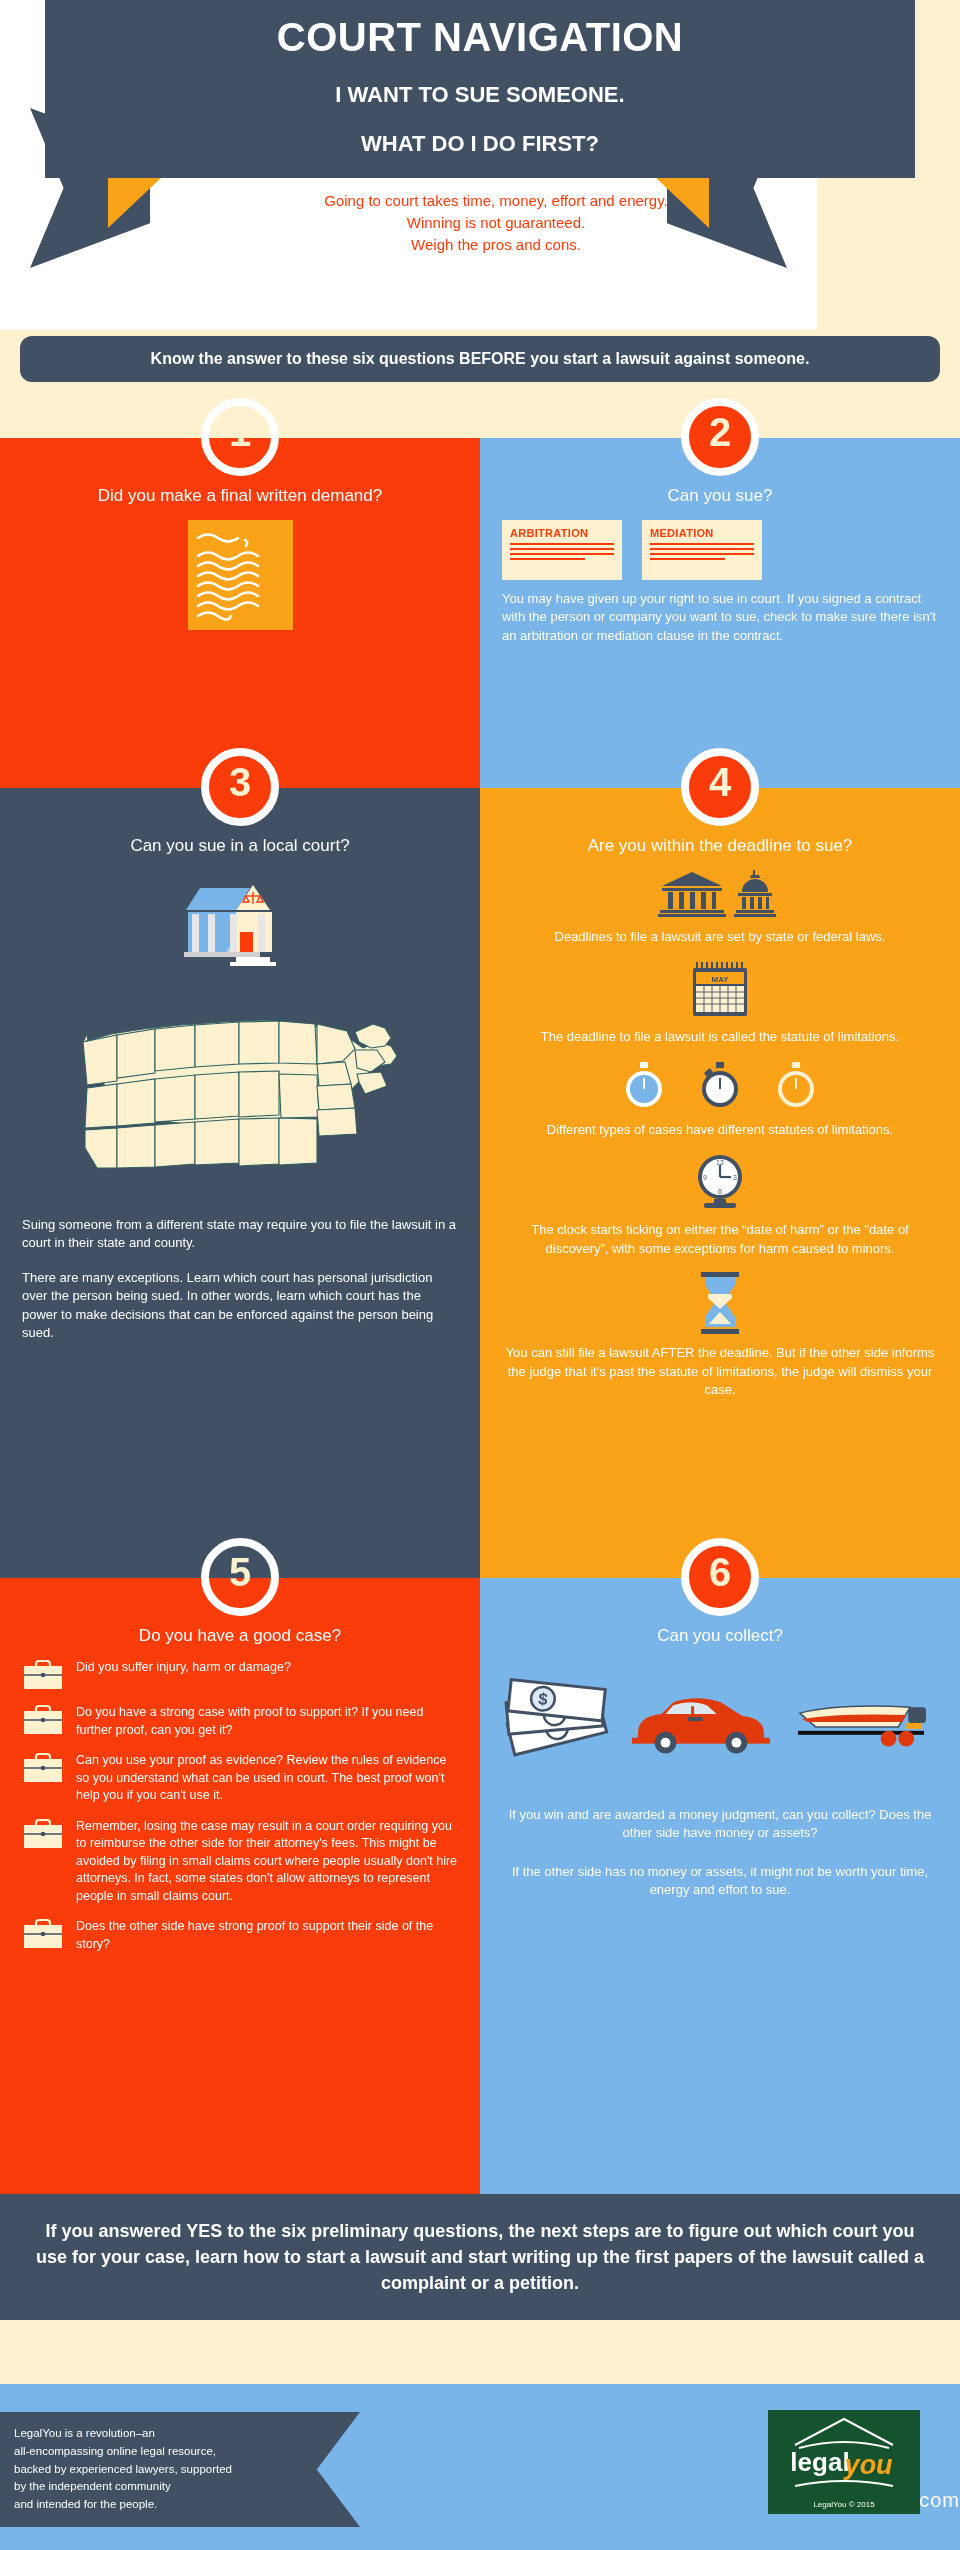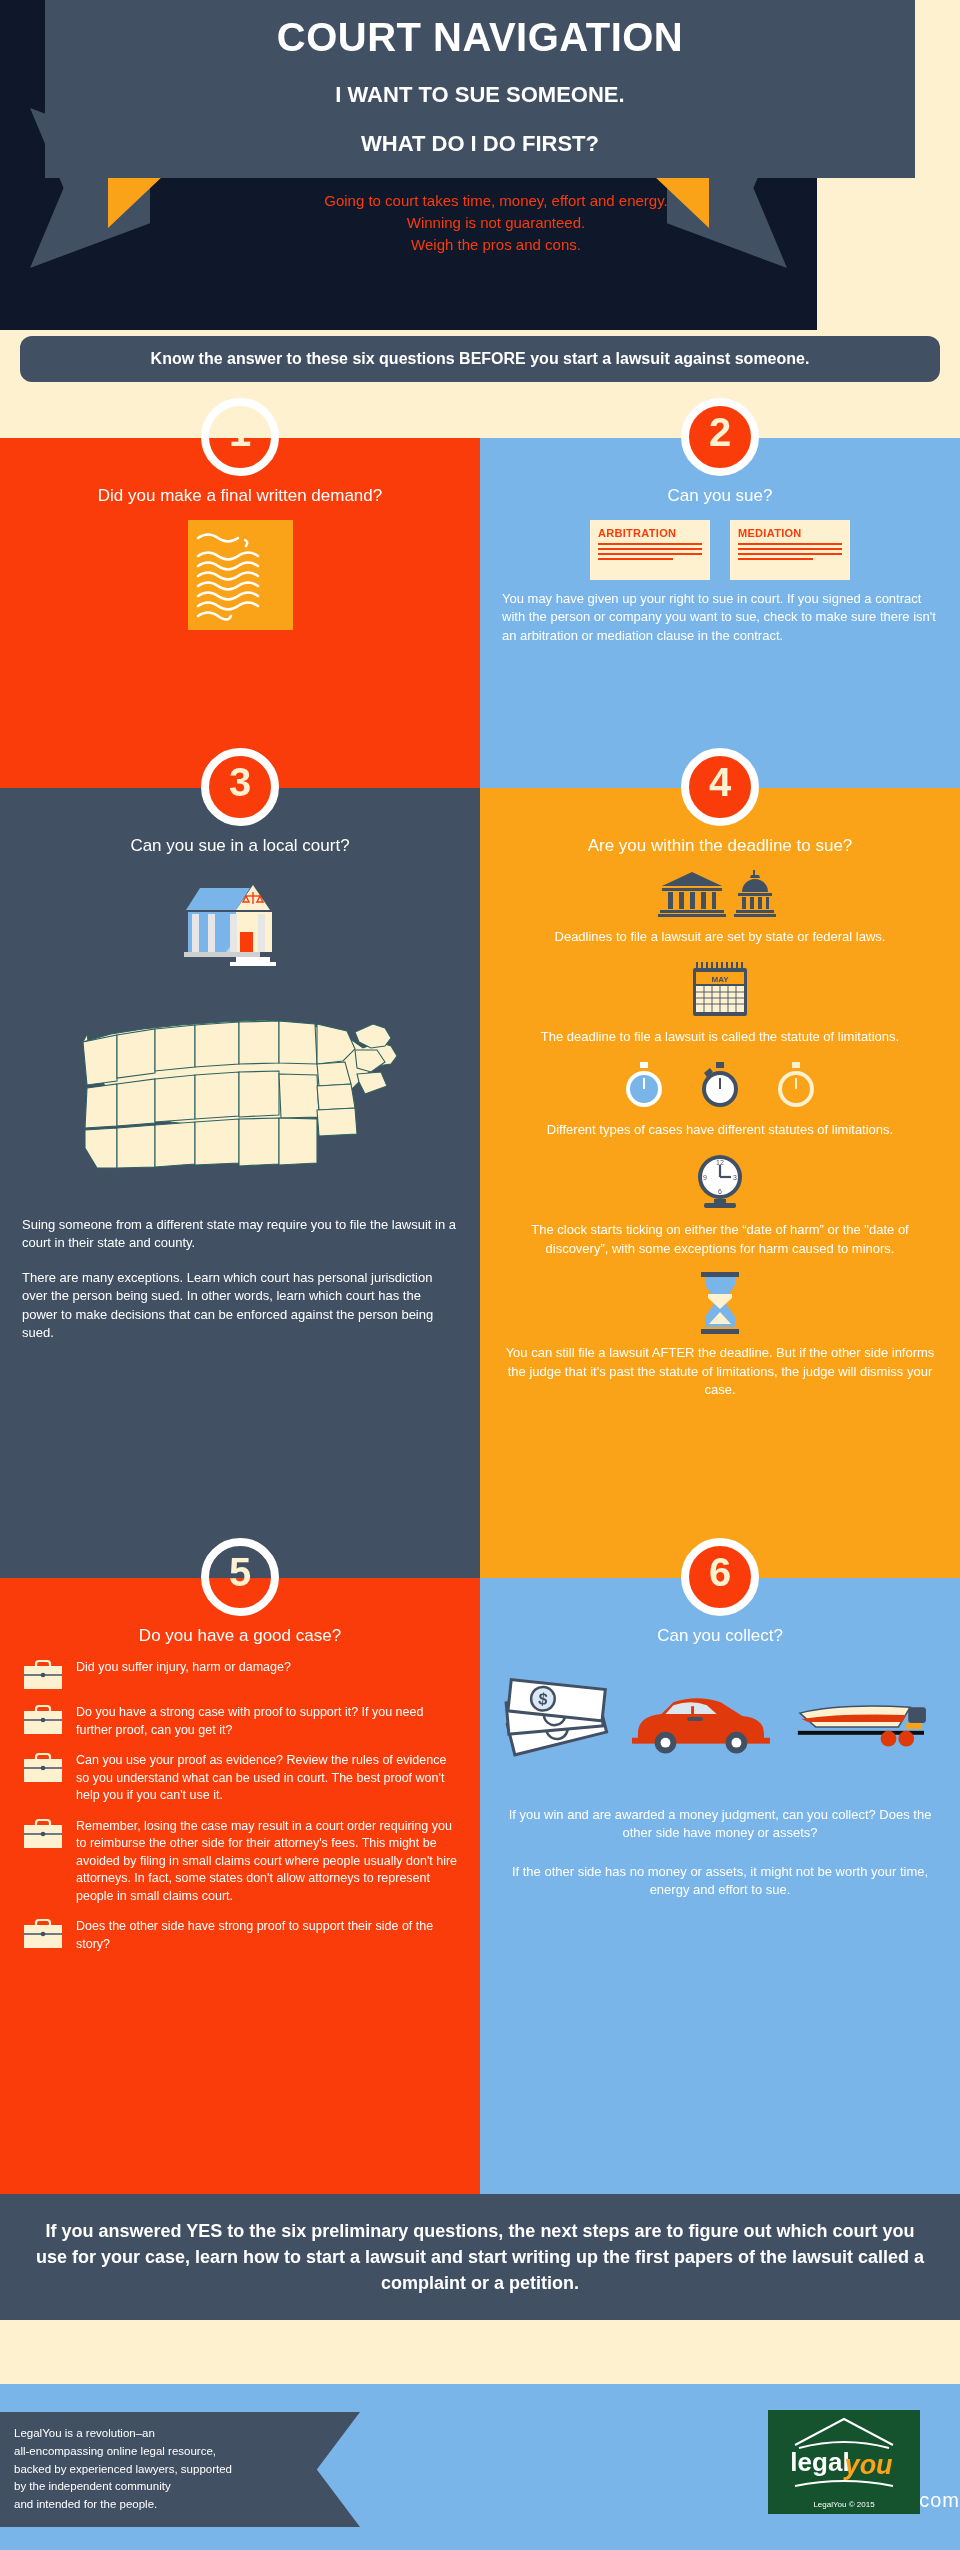--- a/index.html
+++ b/index.html
@@ -14,21 +14,21 @@
     height: 2550px;
     background: #fdf1cf;
     overflow: hidden;
   }
 
   
   .header {
     position: relative;
     width: 817px;
     height: 330px;
-    background: #0f172a;
+    background: #ffffff;
   }
   .ribbon-left-tail {
     position: absolute;
     left: 30px; top: 108px;
     width: 120px; height: 160px;
     background: #425064;
     clip-path: polygon(0 0, 100% 28%, 100% 72%, 0 100%, 28% 50%);
   }
   .ribbon-right-tail {
     position: absolute;
@@ -166,21 +166,21 @@
 
   
   .letter {
     width: 105px; height: 110px;
     background: #fba318;
     margin: 14px auto 0 auto;
     position: relative;
   }
 
   
-  .papers { display: flex; justify-content: center; gap: 20px; margin-top: 14px; }
+  .papers { display: flex; gap: 20px; margin-top: 14px; }
   .paper {
     width: 120px;
     background: #fdf1cf;
     padding: 7px 8px 0 8px;
     position: relative;
   }
   .paper-title {
     color: #fa3c0a;
     font-size: 11px;
     font-weight: bold;

